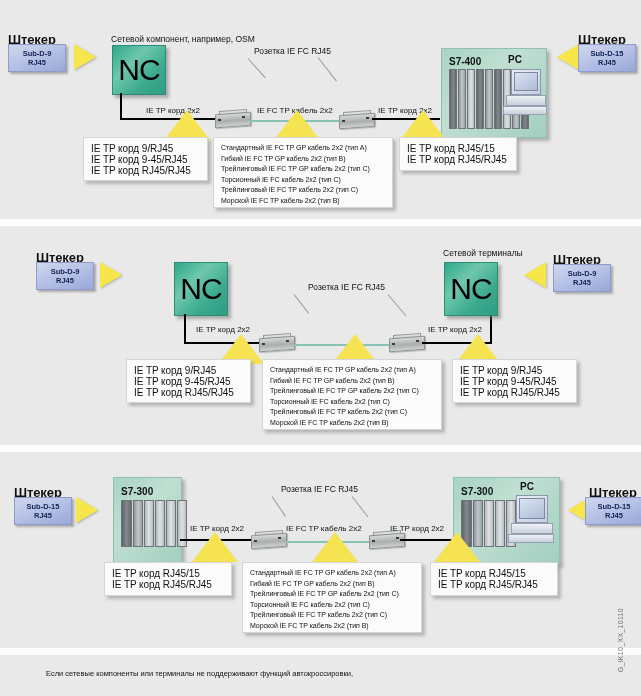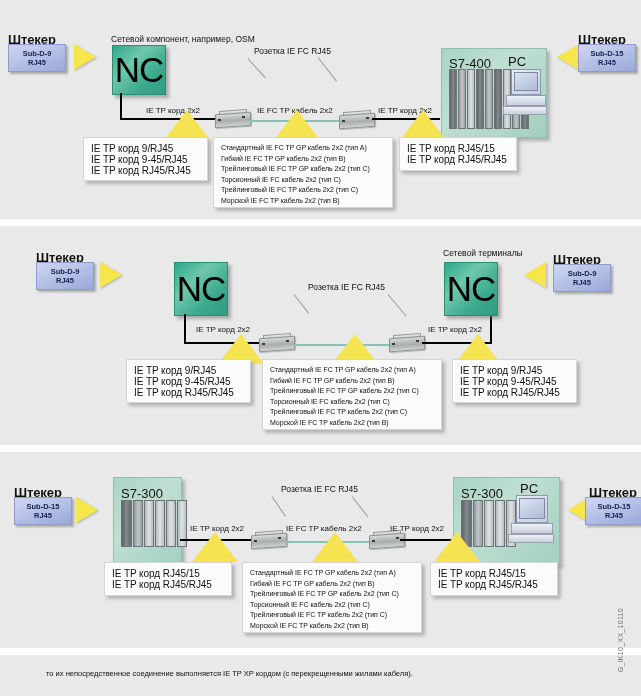--- a/index.html
+++ b/index.html
@@ -63,34 +63,34 @@
 
   
   .nc-box{
     position:absolute;
     background:linear-gradient(135deg,#2fa98a 0%,#6ec7ac 35%,#3aa98d 70%,#2e9d82 100%);
     border:1px solid #2b8d74;
     box-shadow:3px 3px 3px rgba(110,110,110,.5);
     display:flex;align-items:center;justify-content:center;
     font-weight:normal;color:#000;
   }
-  .nc-box .nc-t{font-size:35px;letter-spacing:-1px;font-family:"Liberation Sans",sans-serif;text-align:center;}
+  .nc-box .nc-t{font-size:30px;letter-spacing:-1px;font-family:"Liberation Sans",sans-serif;text-align:center;}
 
   .comp-label{
     position:absolute;font-size:8.5px;color:#111;white-space:nowrap;
   }
 
   
   .dev-box{
     position:absolute;
     background:linear-gradient(135deg,#a8d4c4 0%,#bfdfd2 40%,#a3cfc0 100%);
     border:1px solid #93bfb0;
     box-shadow:3px 3px 3px rgba(110,110,110,.45);
   }
-  .dev-name{position:absolute;font-size:13px;font-weight:normal;color:#111;white-space:nowrap;text-align:right;}
+  .dev-name{position:absolute;font-size:10px;font-weight:bold;color:#111;white-space:nowrap;text-align:right;}
   .rack{position:absolute;display:flex;align-items:flex-end;}
   .rack .mod{width:6px;background:linear-gradient(to right,#8f949a,#c3c7cb,#9aa0a6);border:1px solid #6e7378;margin-right:1px;}
   .rack .mod.dark{background:linear-gradient(to right,#5e6368,#85898f,#65696e);}
   .rack .mod.lite{background:linear-gradient(to right,#b6bac0,#dfe2e5,#b9bdc2);}
   .pc-mon{position:absolute;background:linear-gradient(150deg,#e7ecf5,#c6d0e4);border:1px solid #8d97ab;}
   .pc-screen{position:absolute;background:linear-gradient(150deg,#dbe4f4,#aebbd6);border:1px solid #7e89a0;}
   .pc-base{position:absolute;background:linear-gradient(to bottom,#eef1f6,#c9d0dc);border:1px solid #97a0b0;}
 
   
   .cable-black{position:absolute;height:2px;background:#000;}
@@ -409,14 +409,14 @@
     <div class="ln">IE TP корд RJ45/15</div>
     <div class="ln">IE TP корд RJ45/RJ45</div>
   </div>
 </div>
 
 <div class="sep" id="sep3"></div>
 
 <div class="watermark">G_IK10_XX_10110</div>
 
 <div class="footer">
-  <div>то их непосредственное соединение выполняется IE TP XP кордом (с перекрещенными жилами кабеля).</div>
+  <div>Если сетевые компоненты или терминалы не поддерживают функций автокроссировки,</div>
 </div>
 
 </body></html>

